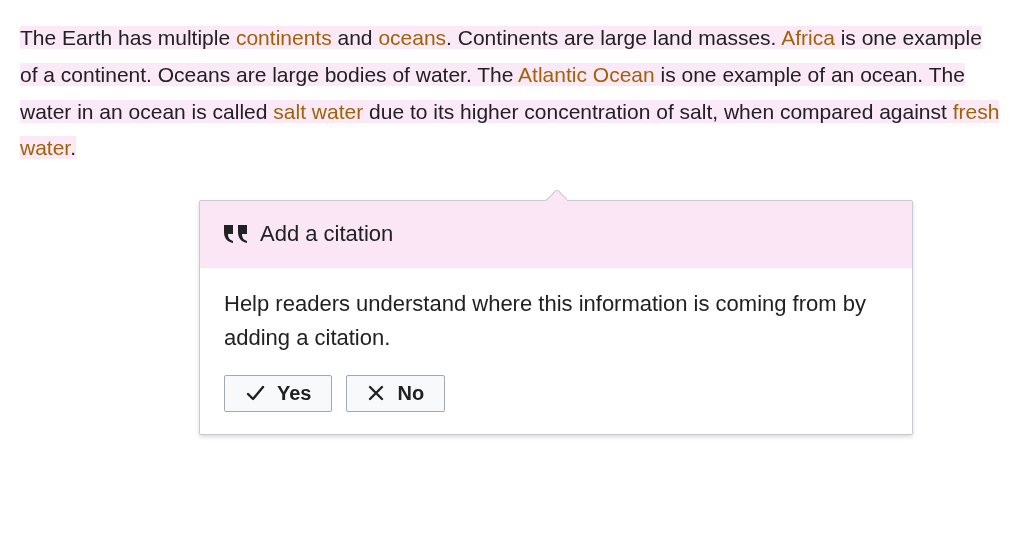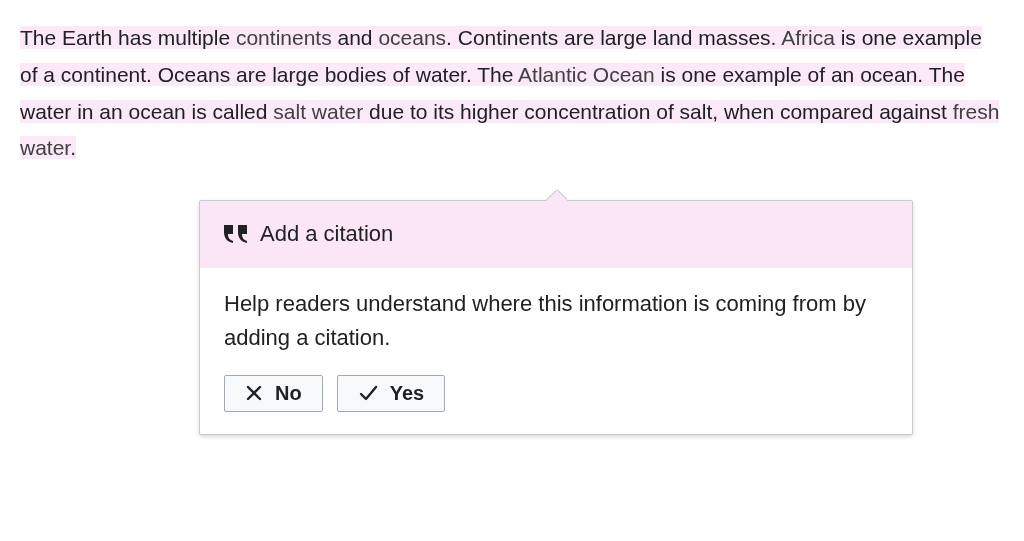--- a/index.html
+++ b/index.html
@@ -13,21 +13,21 @@
     font-size: 21px;
     line-height: 1.75;
   }
   .content {
     padding: 20px 20px 0 20px;
   }
   .highlight {
     background: #fce9f8;
   }
   .link {
-    color: #404040;
+    color: #a16207;
     text-decoration: none;
   }
   .popover-wrap {
     position: absolute;
     top: 200px;
     left: 199px;
     width: 714px;
   }
   .popover {
     border: 1px solid #c8ccd1;
@@ -105,29 +105,29 @@
           <path d="M2 2 h9 v9 h-5 c0 4 2 6 5 7 v2 c-5 -1 -9 -4 -9 -11 z" fill="#202122"></path>
           <path d="M16 2 h9 v9 h-5 c0 4 2 6 5 7 v2 c-5 -1 -9 -4 -9 -11 z" fill="#202122"></path>
         </svg>
       </span>
       <span>Add a citation</span>
     </div>
     <div class="popover-body">Help readers understand where this information is coming from by adding a citation.</div>
     <div class="popover-actions">
       <button class="btn">
         <span>
+          <svg width="20" height="20" viewBox="0 0 20 20">
+              <path d="M3 11 l5 5 l10 -12" stroke="#202122" stroke-width="2.4" fill="none" stroke-linecap="round" stroke-linejoin="round"></path>
+            </svg>
+        </span>
+        <span>Yes</span>
+      </button>
+      <button class="btn">
+        <span>
           <svg width="18" height="18" viewBox="0 0 18 18">
               <path d="M3 3 l12 12 M15 3 l-12 12" stroke="#202122" stroke-width="2.4" stroke-linecap="round"></path>
             </svg>
         </span>
         <span>No</span>
       </button>
-      <button class="btn">
-        <span>
-          <svg width="20" height="20" viewBox="0 0 20 20">
-              <path d="M3 11 l5 5 l10 -12" stroke="#202122" stroke-width="2.4" fill="none" stroke-linecap="round" stroke-linejoin="round"></path>
-            </svg>
-        </span>
-        <span>Yes</span>
-      </button>
     </div>
   </div>
 </div>
 
 </body></html>

